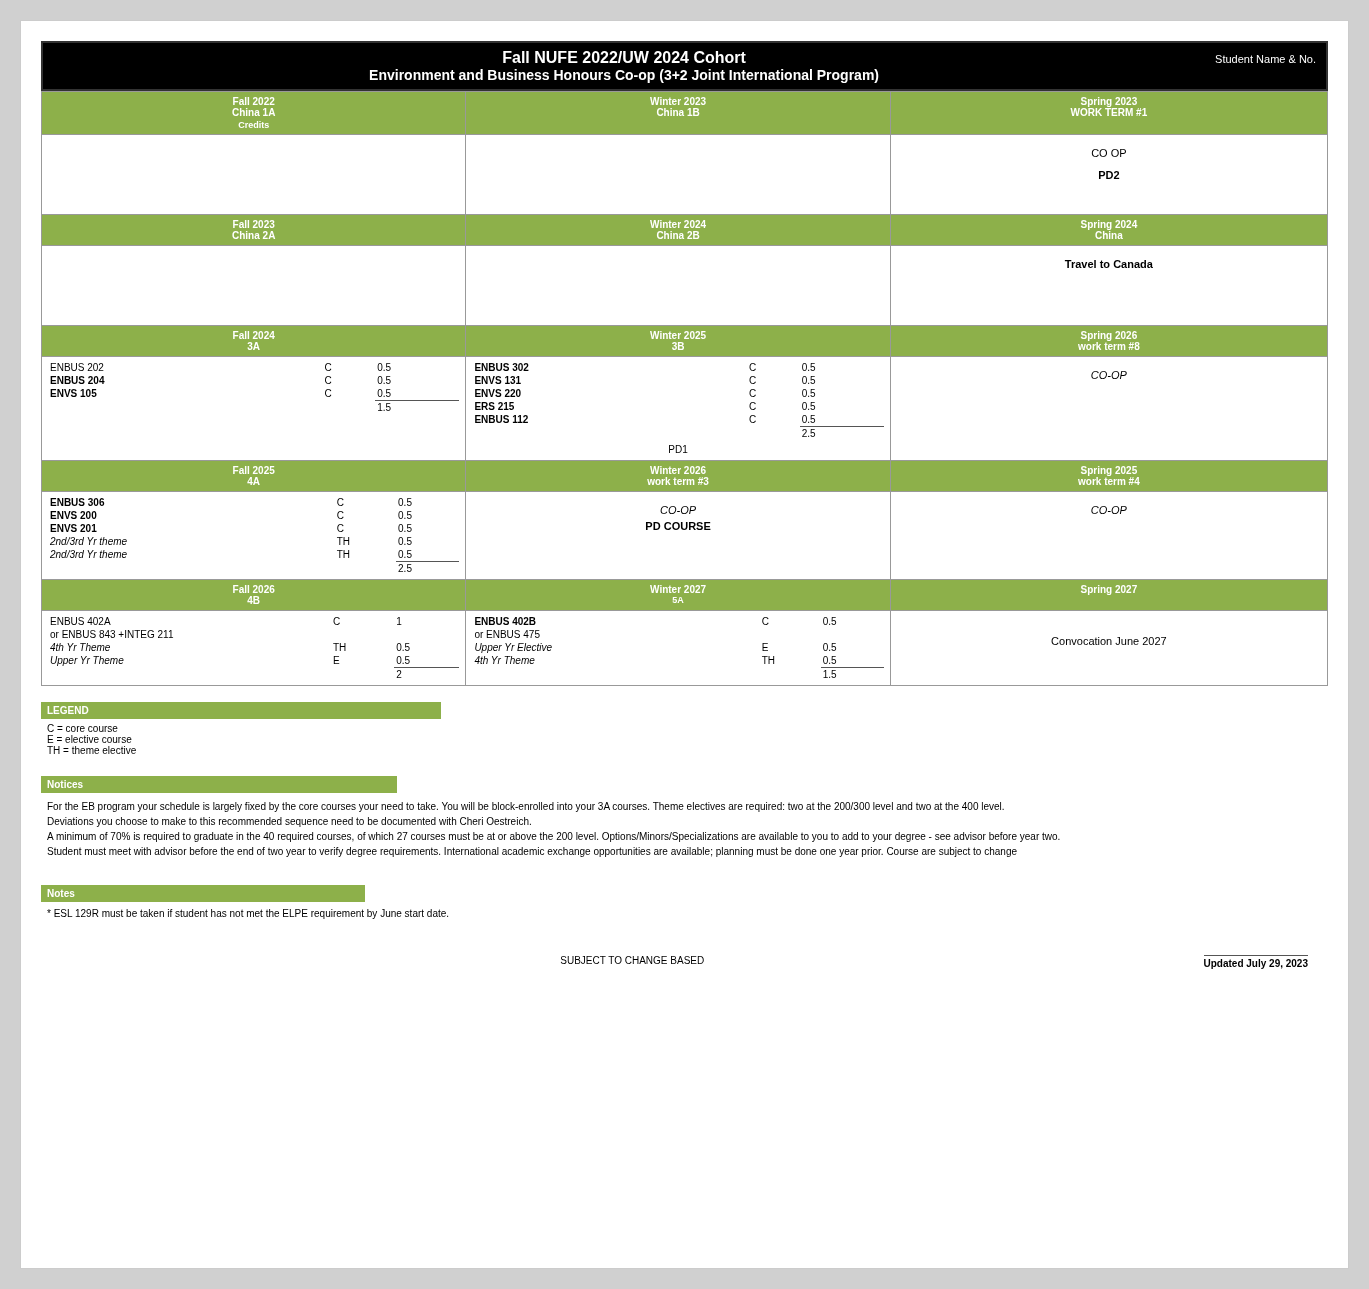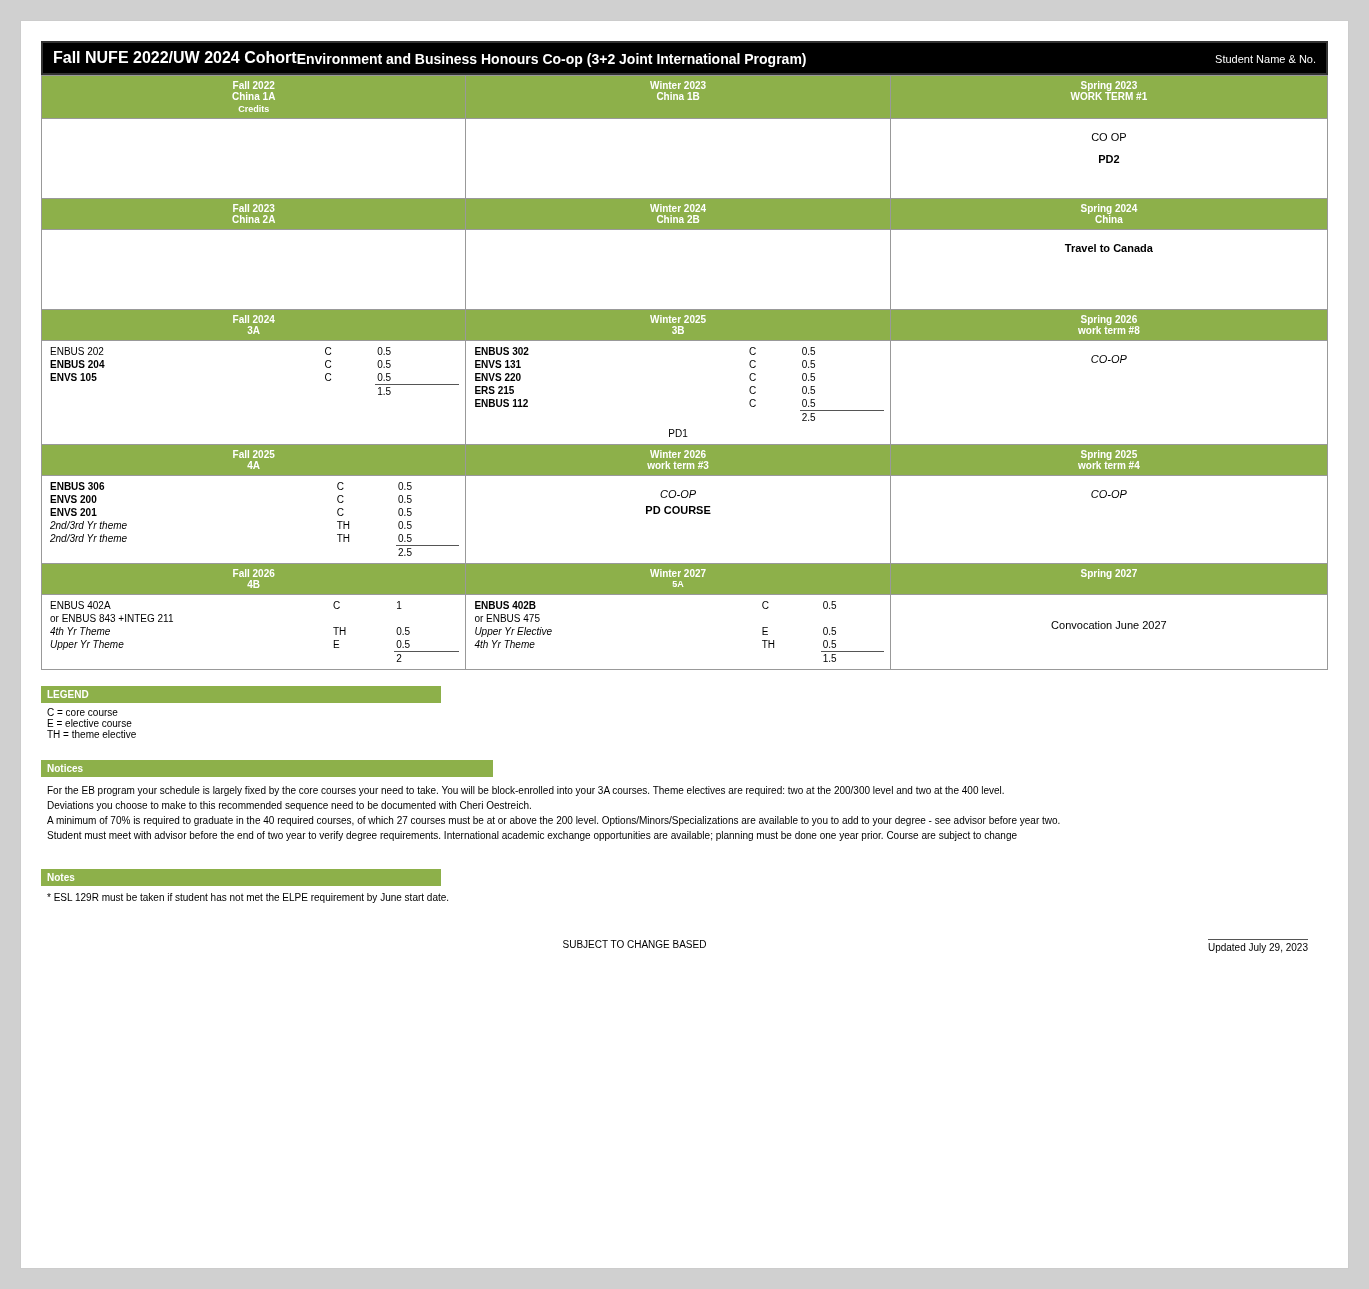--- a/index.html
+++ b/index.html
@@ -24,22 +24,22 @@
     .header-top {
       background: #000;
       color: white;
       display: flex;
       align-items: center;
       padding: 6px 10px;
       justify-content: space-between;
     }
     .header-top-left {
       display: flex;
-      flex-direction: row;
-      align-items: flex-end;
+      flex-direction: column;
+      align-items: center;
       flex: 1;
     }
     .header-title1 {
       font-size: 16px;
       font-weight: bold;
       color: white;
     }
     .header-title2 {
       font-size: 14px;
       font-weight: bold;
@@ -96,39 +96,39 @@
     
     .notices-section {
       margin-top: 16px;
     }
     .notices-header {
       background: #8db04a;
       color: white;
       font-weight: bold;
       font-size: 10px;
       padding: 3px 6px;
-      width: 452px;
+      width: 356px;
     }
     .notices-content {
       padding: 6px;
       font-size: 10px;
       line-height: 1.5;
     }
 
     
     .notes-section {
       margin-top: 20px;
     }
     .notes-header {
       background: #8db04a;
       color: white;
       font-weight: bold;
       font-size: 10px;
       padding: 3px 6px;
-      width: 400px;
+      width: 324px;
     }
     .notes-content {
       padding: 6px;
       font-size: 10px;
     }
 
     .footer-row {
       display: flex;
       justify-content: space-between;
       margin-top: 30px;
@@ -466,16 +466,16 @@
   <div class="notes-section">
     <div class="notes-header">Notes</div>
     <div class="notes-content">
       <div>* ESL 129R must be taken if student has not met the ELPE requirement by June start date.</div>
     </div>
   </div>
 
   <div class="footer-row">
     <div></div>
     <div>SUBJECT TO CHANGE BASED</div>
-    <div style="border-top:1px solid #555; padding-top:2px;">Updated July 29, 2023</div>
+    <div style="border-top:1px solid #555; padding-top:2px;font-weight:bold;">Updated July 29, 2023</div>
   </div>
 
 </div>
 
 </body></html>

